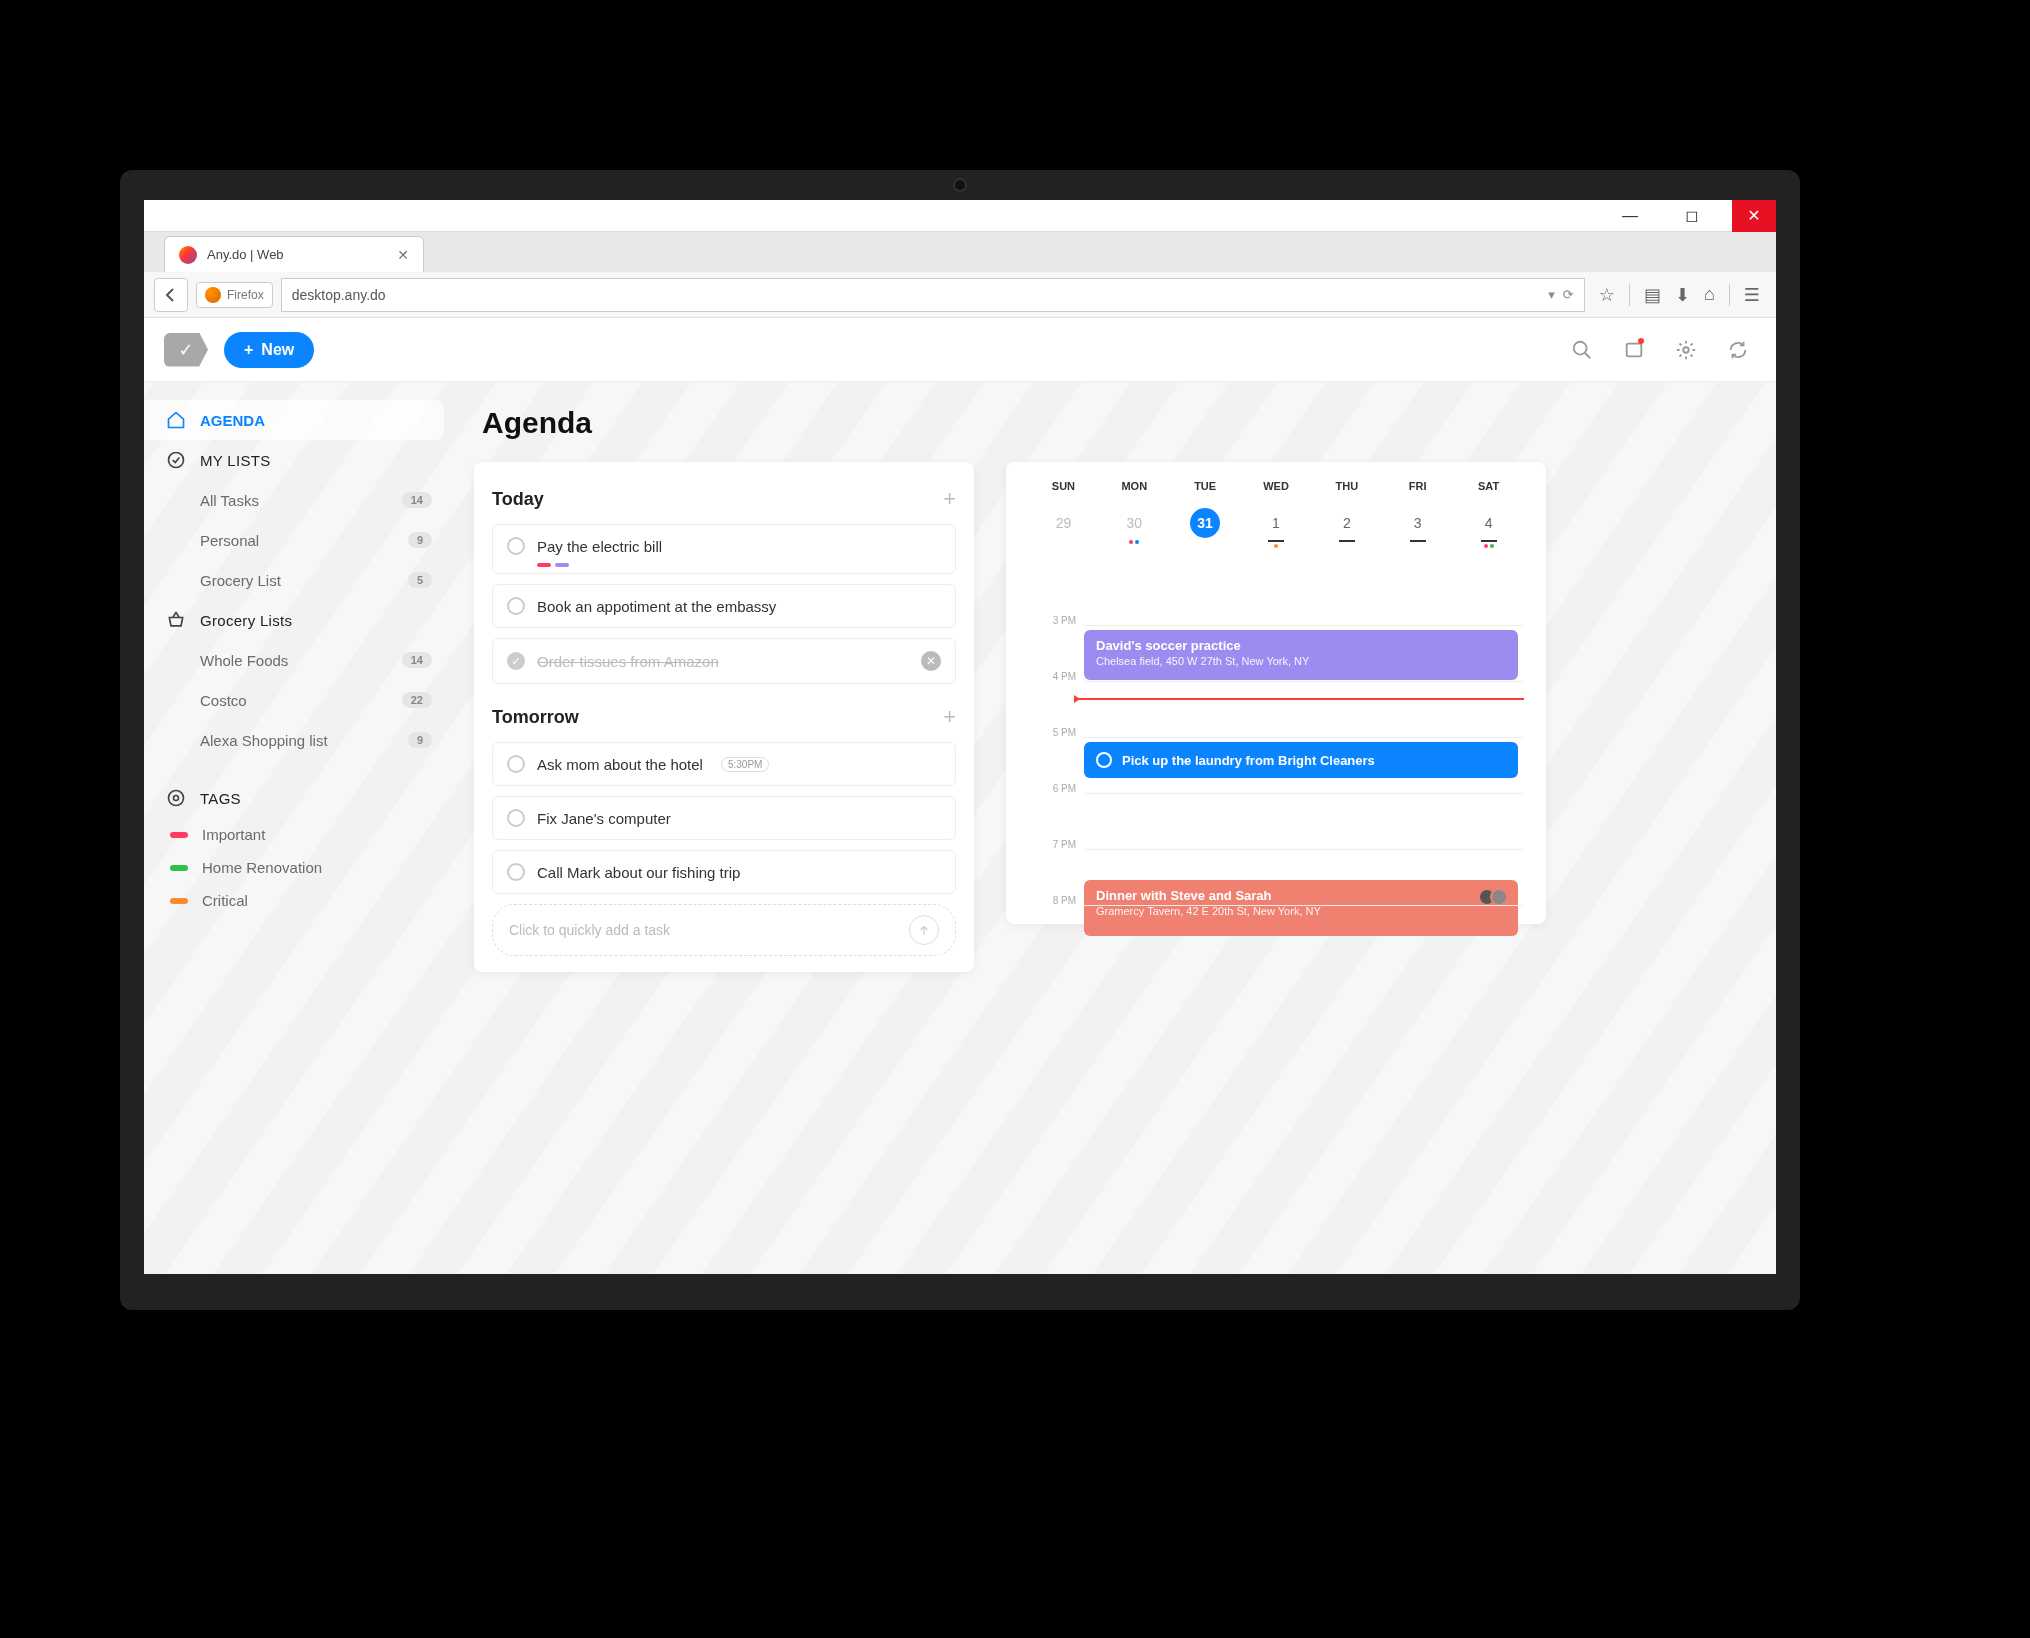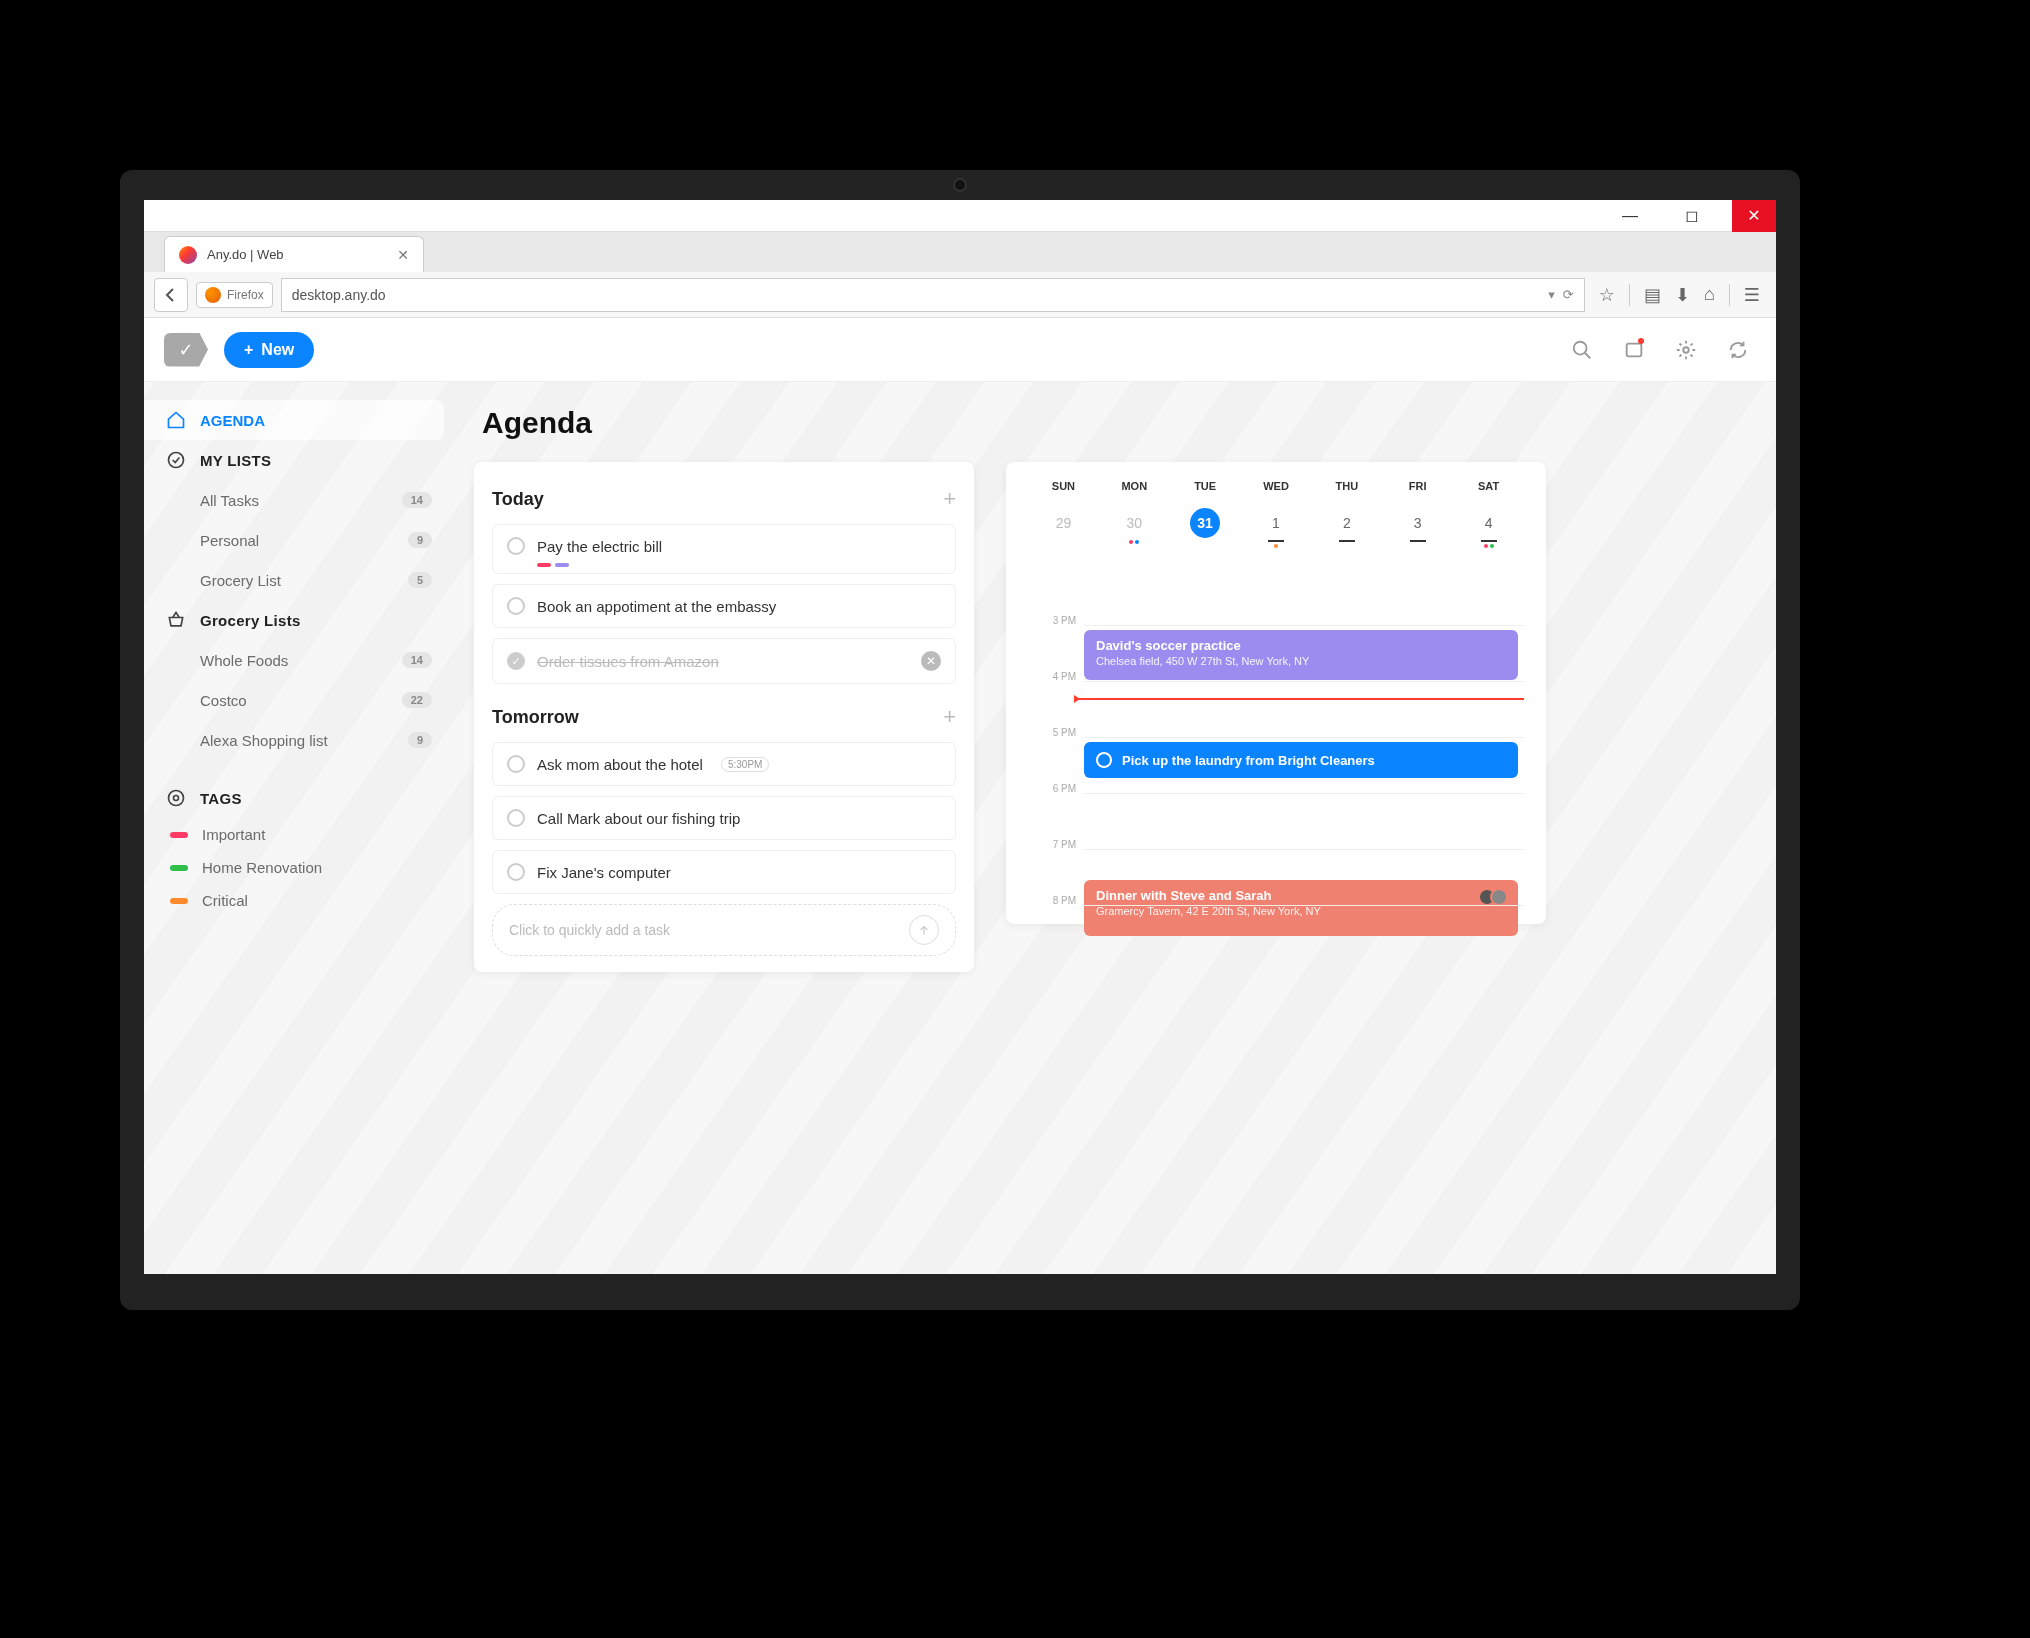--- a/index.html
+++ b/index.html
@@ -57,21 +57,21 @@
 .header-spacer { flex:1;}
 .header-icon { width:36px; height:36px; display:flex; align-items:center; justify-content:center; color:#888; font-size:22px;}
 .notif-dot::after { content:""; position:absolute; width:6px; height:6px; background:#ff3b30; border-radius:50%; margin-left:14px; margin-top:-18px;}
 
 .app-body { position:relative; z-index:1; flex:1; display:flex; overflow:hidden;}
 
 
 .sidebar { width:310px; padding:18px 0; }
 .side-item { display:flex; align-items:center; gap:14px; padding:10px 22px; font-size:15px; color:#444; position:relative;}
 .side-item.active { background:rgba(255,255,255,0.7); color:#0a84ff; font-weight:700; border-radius:0 8px 8px 0; margin-right:10px;}
-.side-item.header-row { font-weight:700; color:#222; font-size:15px; letter-spacing:.3px;}
+.side-item.header-row { font-weight:400; color:#222; font-size:15px; letter-spacing:.3px;}
 .side-icon { width:20px; height:20px; display:flex; align-items:center; justify-content:center; color:#888;}
 .side-item.active .side-icon { color:#0a84ff;}
 .side-sub { padding-left:56px; font-size:15px; color:#6b6b6b; display:flex; align-items:center; justify-content:space-between; height:40px; padding-right:22px;}
 .badge { background:#e5e5e5; color:#888; font-size:11px; border-radius:10px; padding:2px 9px; font-weight:600;}
 .tag-row { display:flex; align-items:center; gap:14px; padding:8px 22px 8px 26px; font-size:15px; color:#6b6b6b;}
 .tag-swatch { width:18px; height:6px; border-radius:3px;}
 
 
 .main { flex:1; padding:24px 20px; overflow:hidden;}
 .page-title { font-size:30px; font-weight:800; color:#111; margin-bottom:22px; margin-left:8px;}
@@ -322,25 +322,25 @@
                 <span class="section-title">Tomorrow</span>
                 <span class="plus">+</span>
               </div>
               <div class="task">
                 <span class="circle"></span>
                 <span class="task-text">Ask mom about the hotel</span>
                 <span class="time-chip">5:30PM</span>
               </div>
               <div class="task">
                 <span class="circle"></span>
-                <span class="task-text">Call Mark about our fishing trip</span>
+                <span class="task-text">Fix Jane's computer</span>
               </div>
               <div class="task">
                 <span class="circle"></span>
-                <span class="task-text">Fix Jane's computer</span>
+                <span class="task-text">Call Mark about our fishing trip</span>
               </div>
 
               <div class="quick-add">
                 <span>Click to quickly add a task</span>
                 <span class="quick-add-send">
                   <svg width="14" height="14" viewBox="0 0 24 24">
                       <path d="M12 20V6M6 12l6-6 6 6" fill="none" stroke="#ccc" stroke-width="2"></path>
                     </svg>
                 </span>
               </div>

